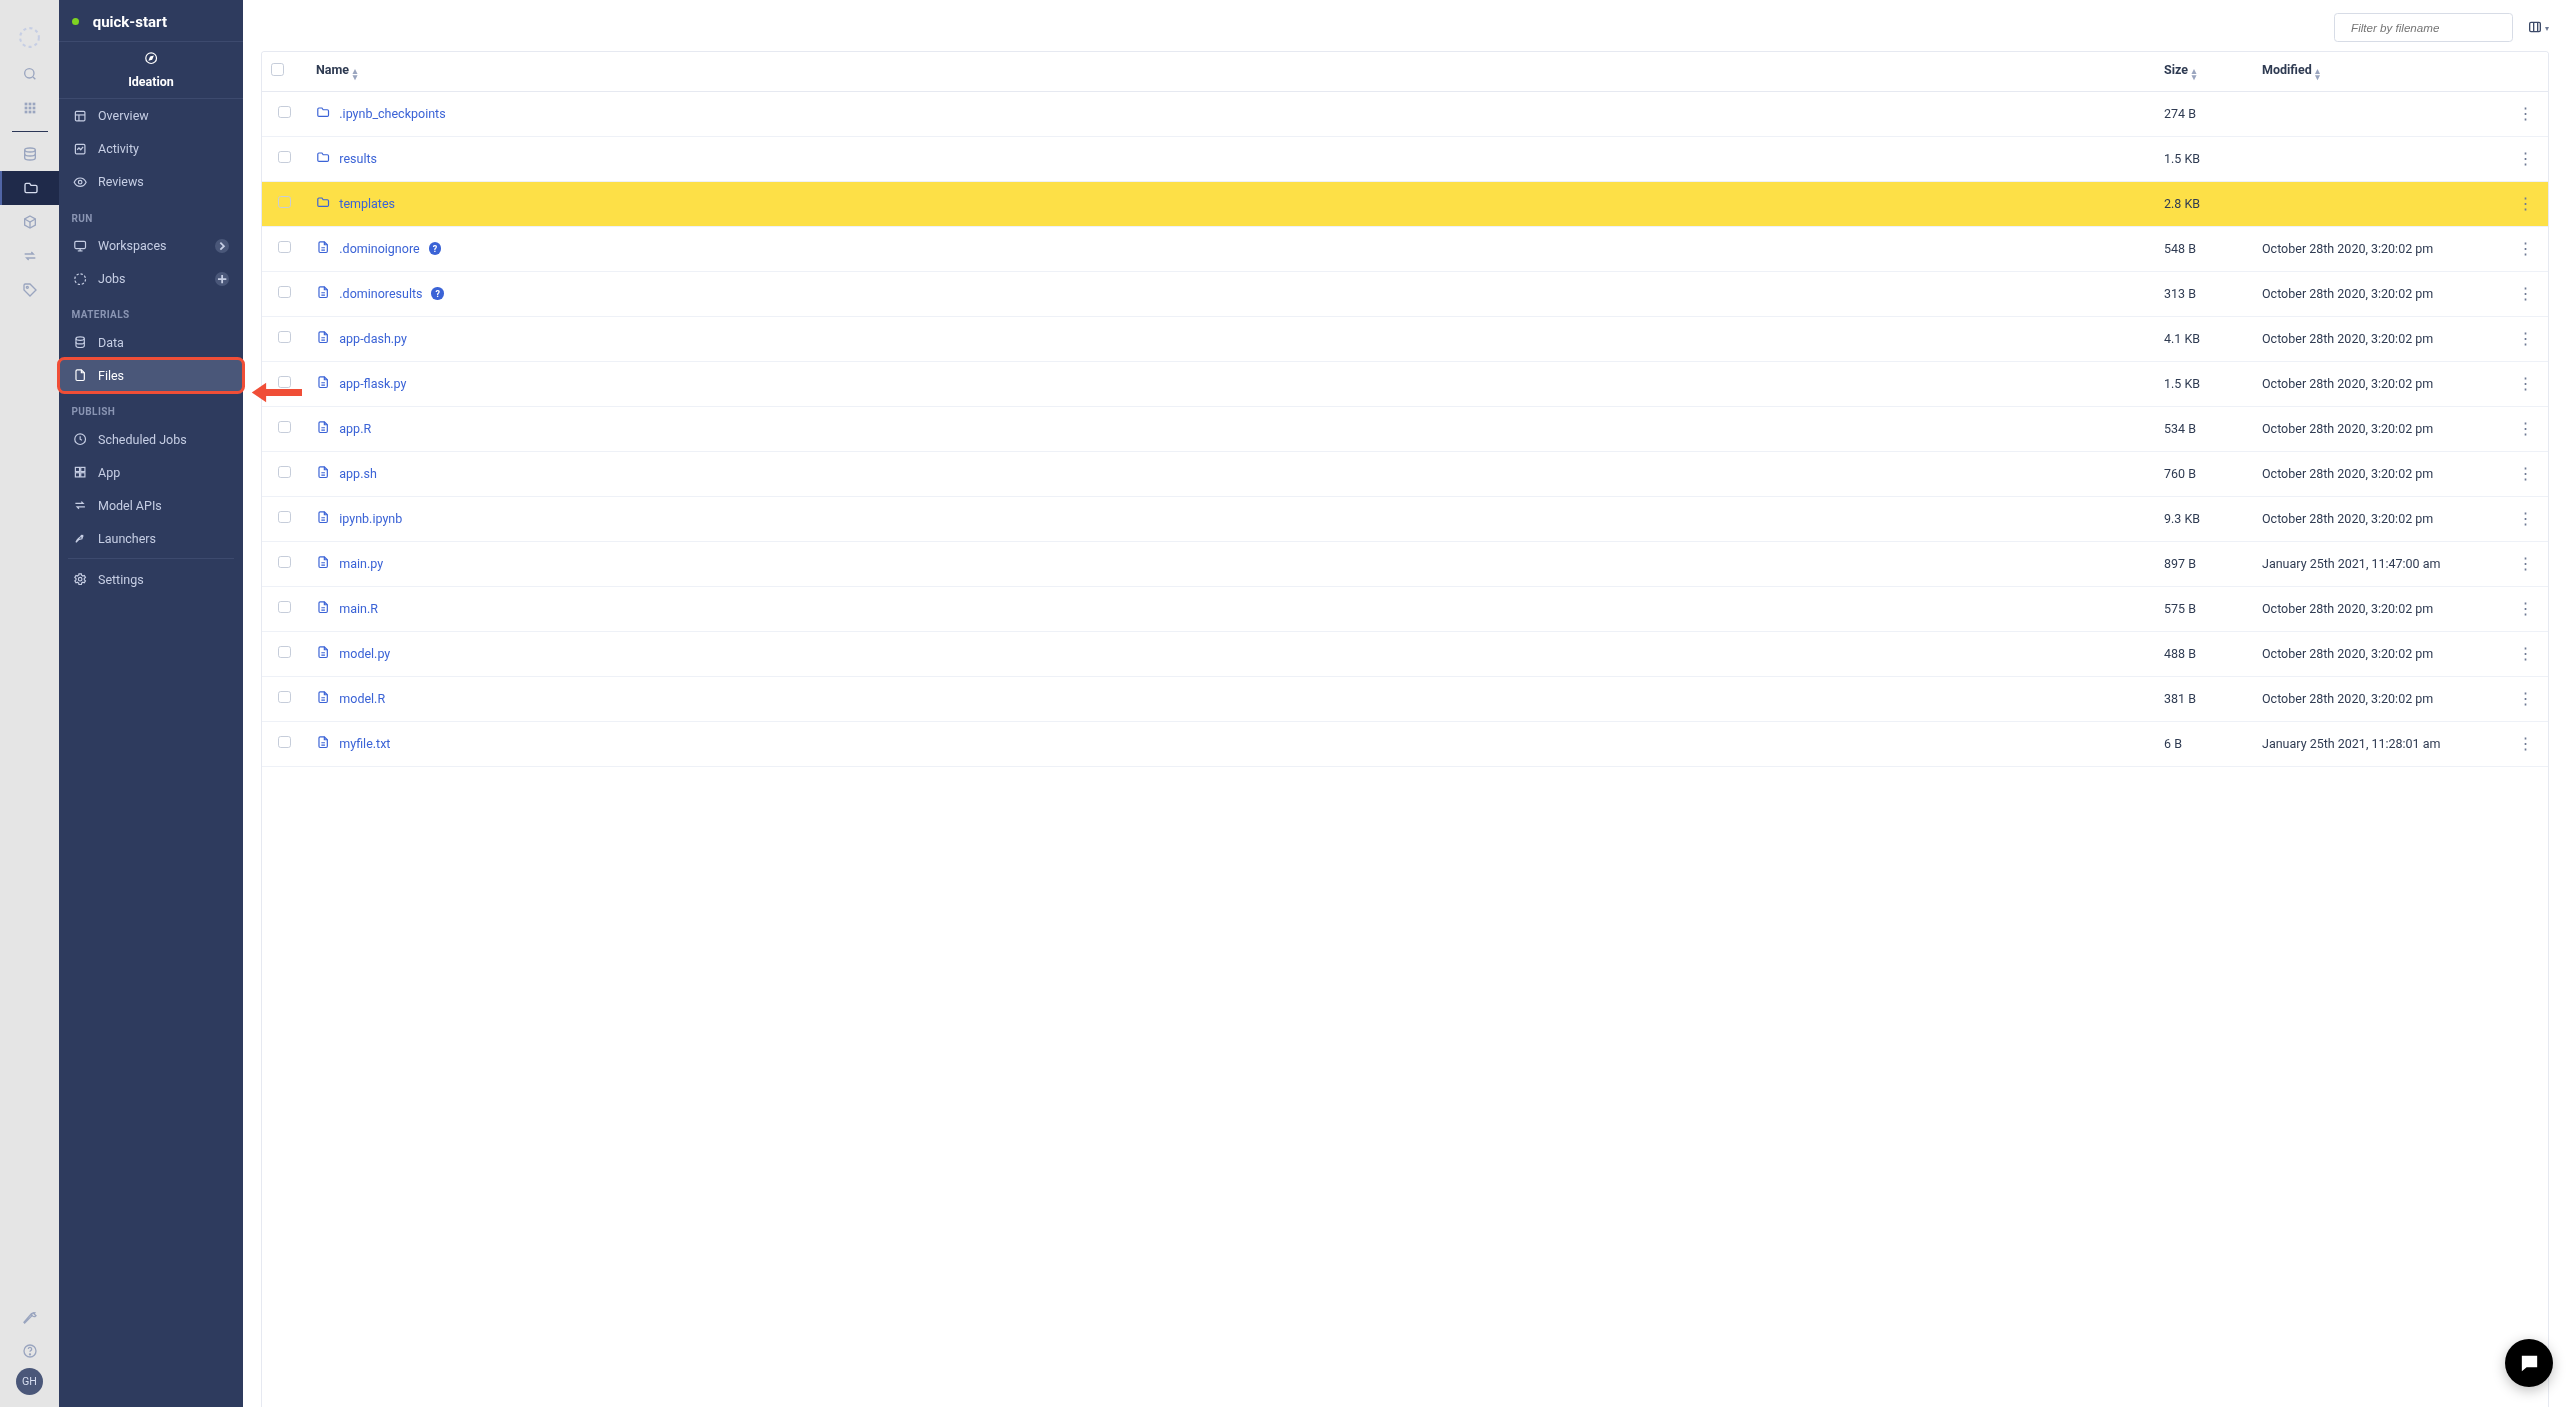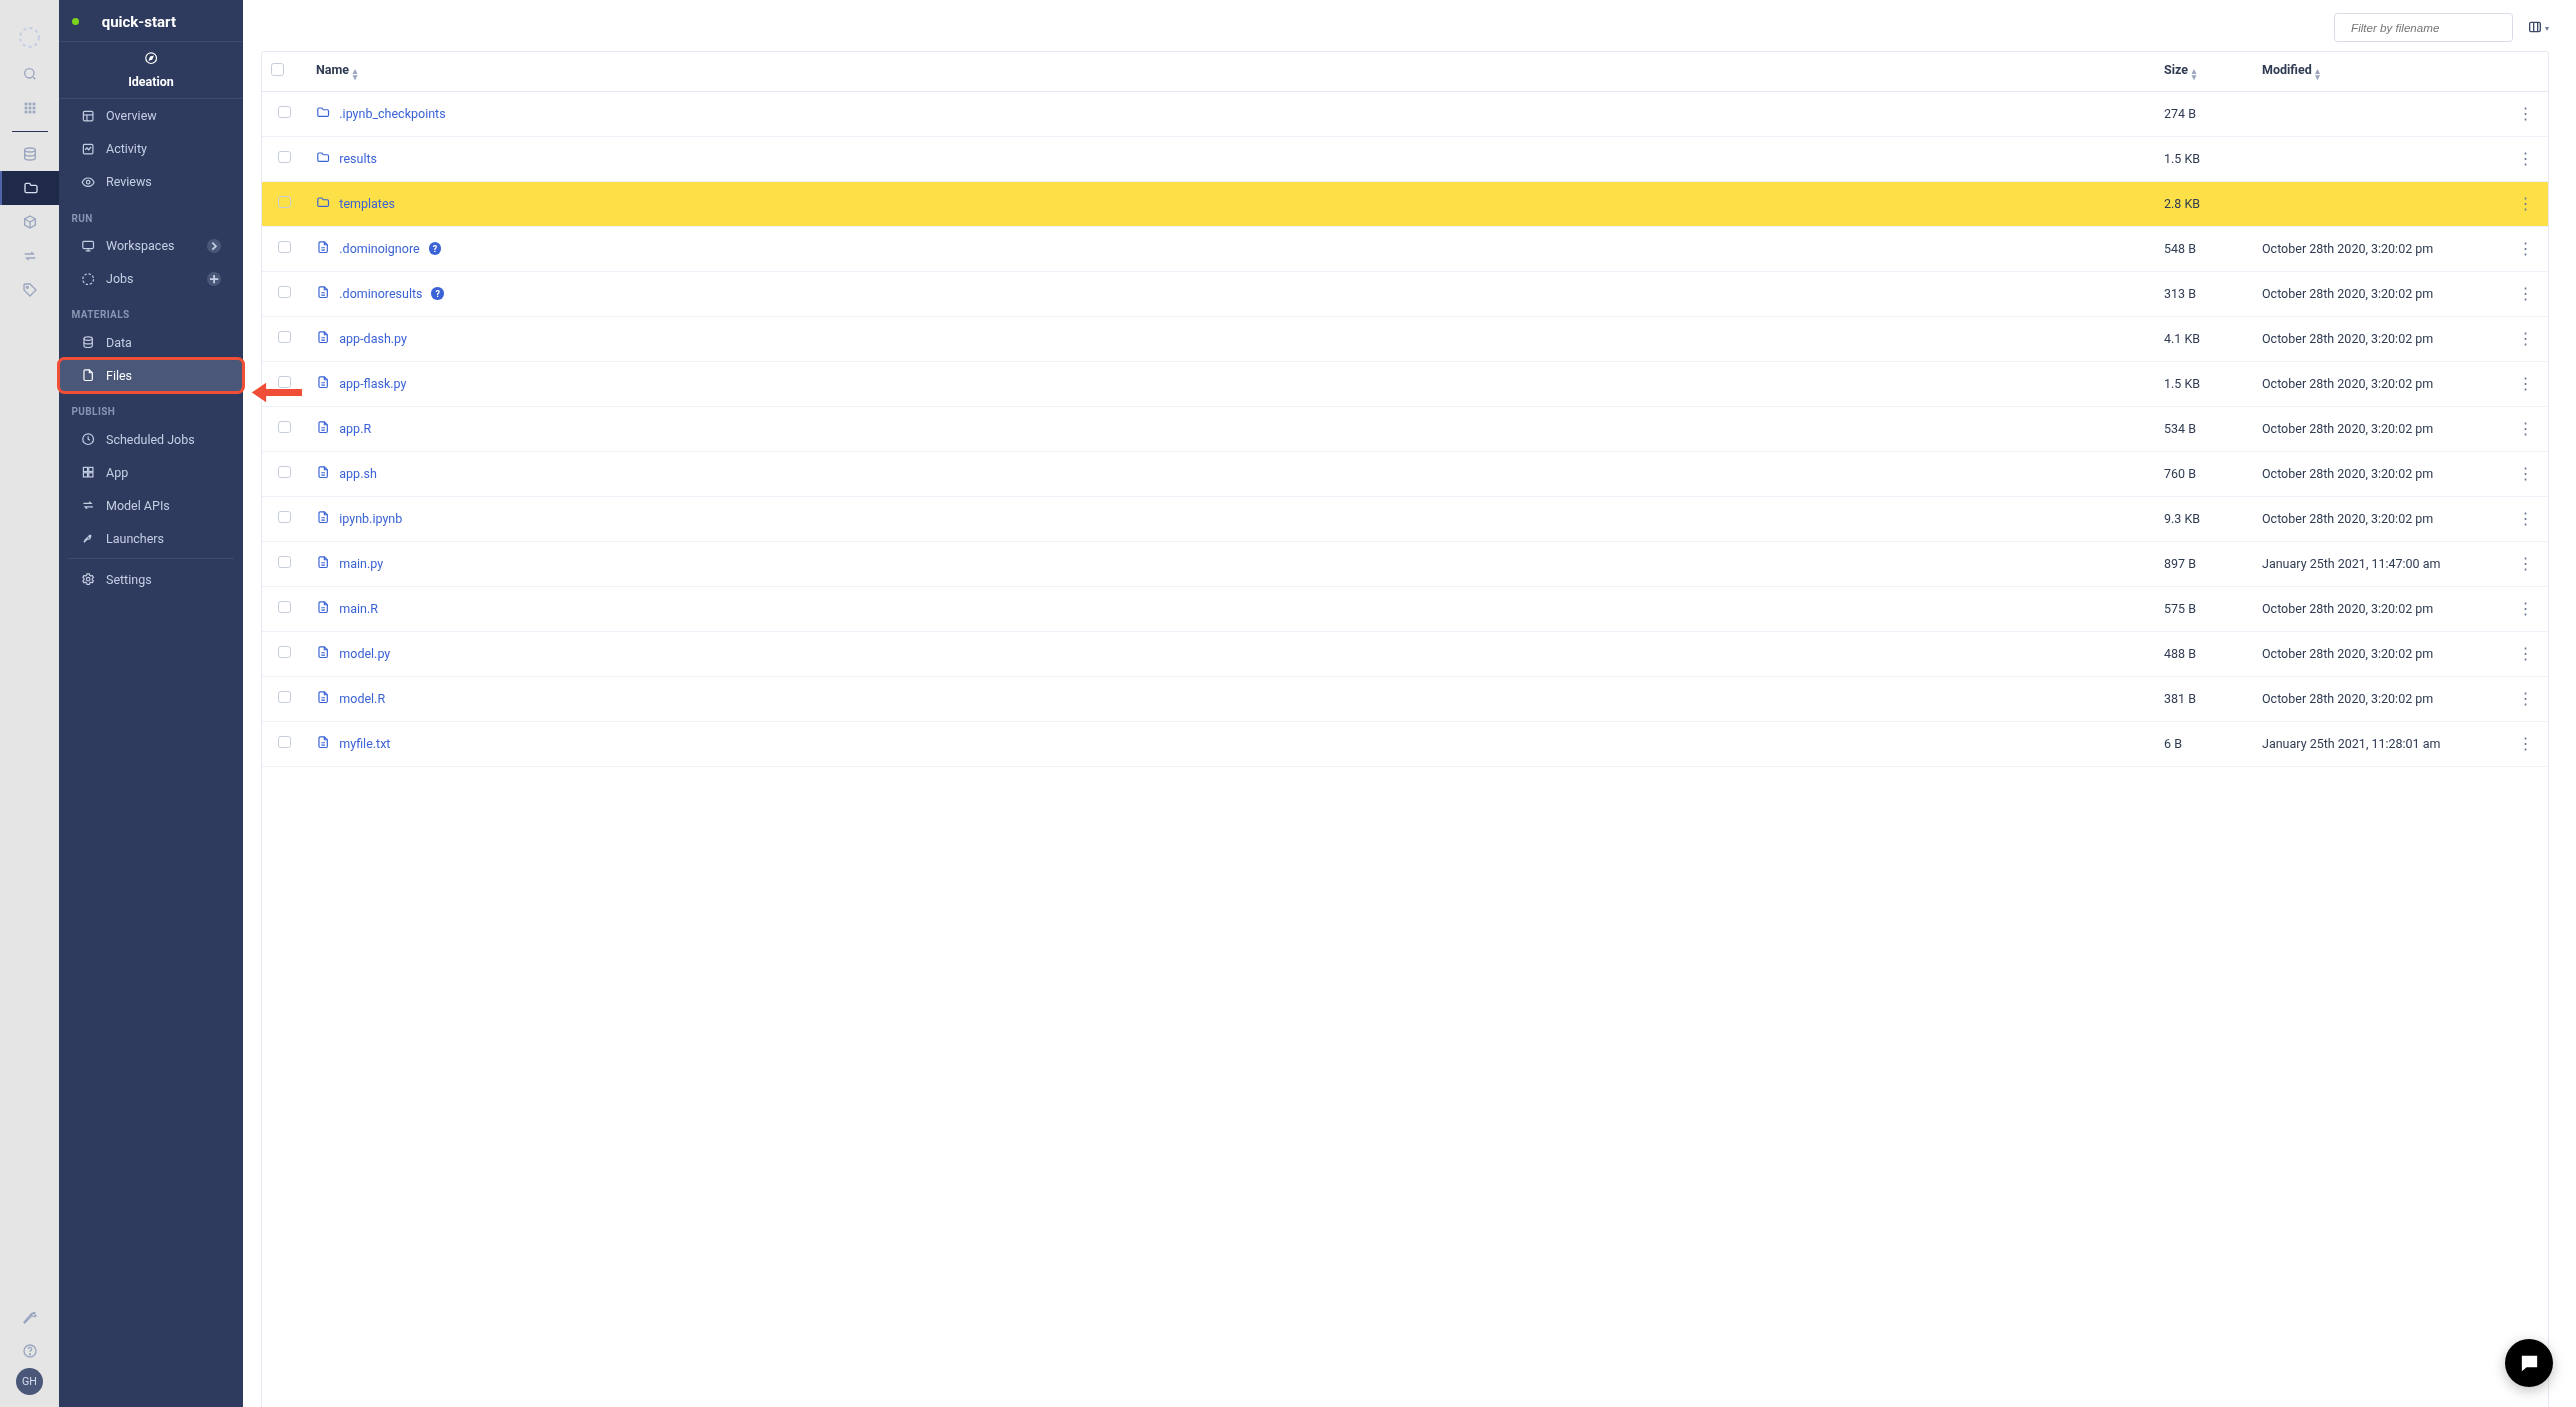--- a/index.html
+++ b/index.html
@@ -35,39 +35,39 @@
   
   .sidebar {
     width: 184px; flex: 0 0 184px;
     background:#2e3b5e;
     color:#cfd7ea;
     display:flex; flex-direction:column;
     font-size:12.5px;
   }
   .project-title {
     padding:12.5px 12.5px 10.7px;
-    display:flex; align-items:center; gap:23px;
+    display:flex; align-items:center; gap:14px;
     color:#fff; font-weight:700; font-size:15px;
   }
   .project-title .status-dot { width:7.2px; height:7.2px; background:#7ed321; border-radius:50%; }
   .section-header {
     padding:9px 12.5px;
     border-top:0.9px solid #3d4a6e; border-bottom:0.9px solid #3d4a6e;
     display:flex; align-items:center; gap:9px;
     font-weight:700; color:#fff;flex-direction:column;
   }
   .section-header svg { width:14.3px; height:14.3px; }
   .nav-group-label {
     padding:14.3px 12.5px 5.4px;
     font-size:10px; letter-spacing:0.4px; font-weight:700;
     color:#8a95b3;
   }
   .nav-item {
     display:flex; align-items:center; gap:10.7px;
-    padding:9px 22px;
+    padding:9px 14px;
     color:#c6cee4;
     cursor:pointer;
     position:relative;
   }
   .nav-item svg { width:14.3px; height:14.3px; flex:0 0 14.3px; }
   .nav-item .badge-right { margin-left:auto; width:14.3px; height:14.3px; border-radius:50%; background:#4a5779; display:flex; align-items:center; justify-content:center; }
   .nav-item.highlighted {
     background:#4a5779; color:#fff;
     outline: 3.6px solid #f04e37;
     outline-offset:-1.8px;

